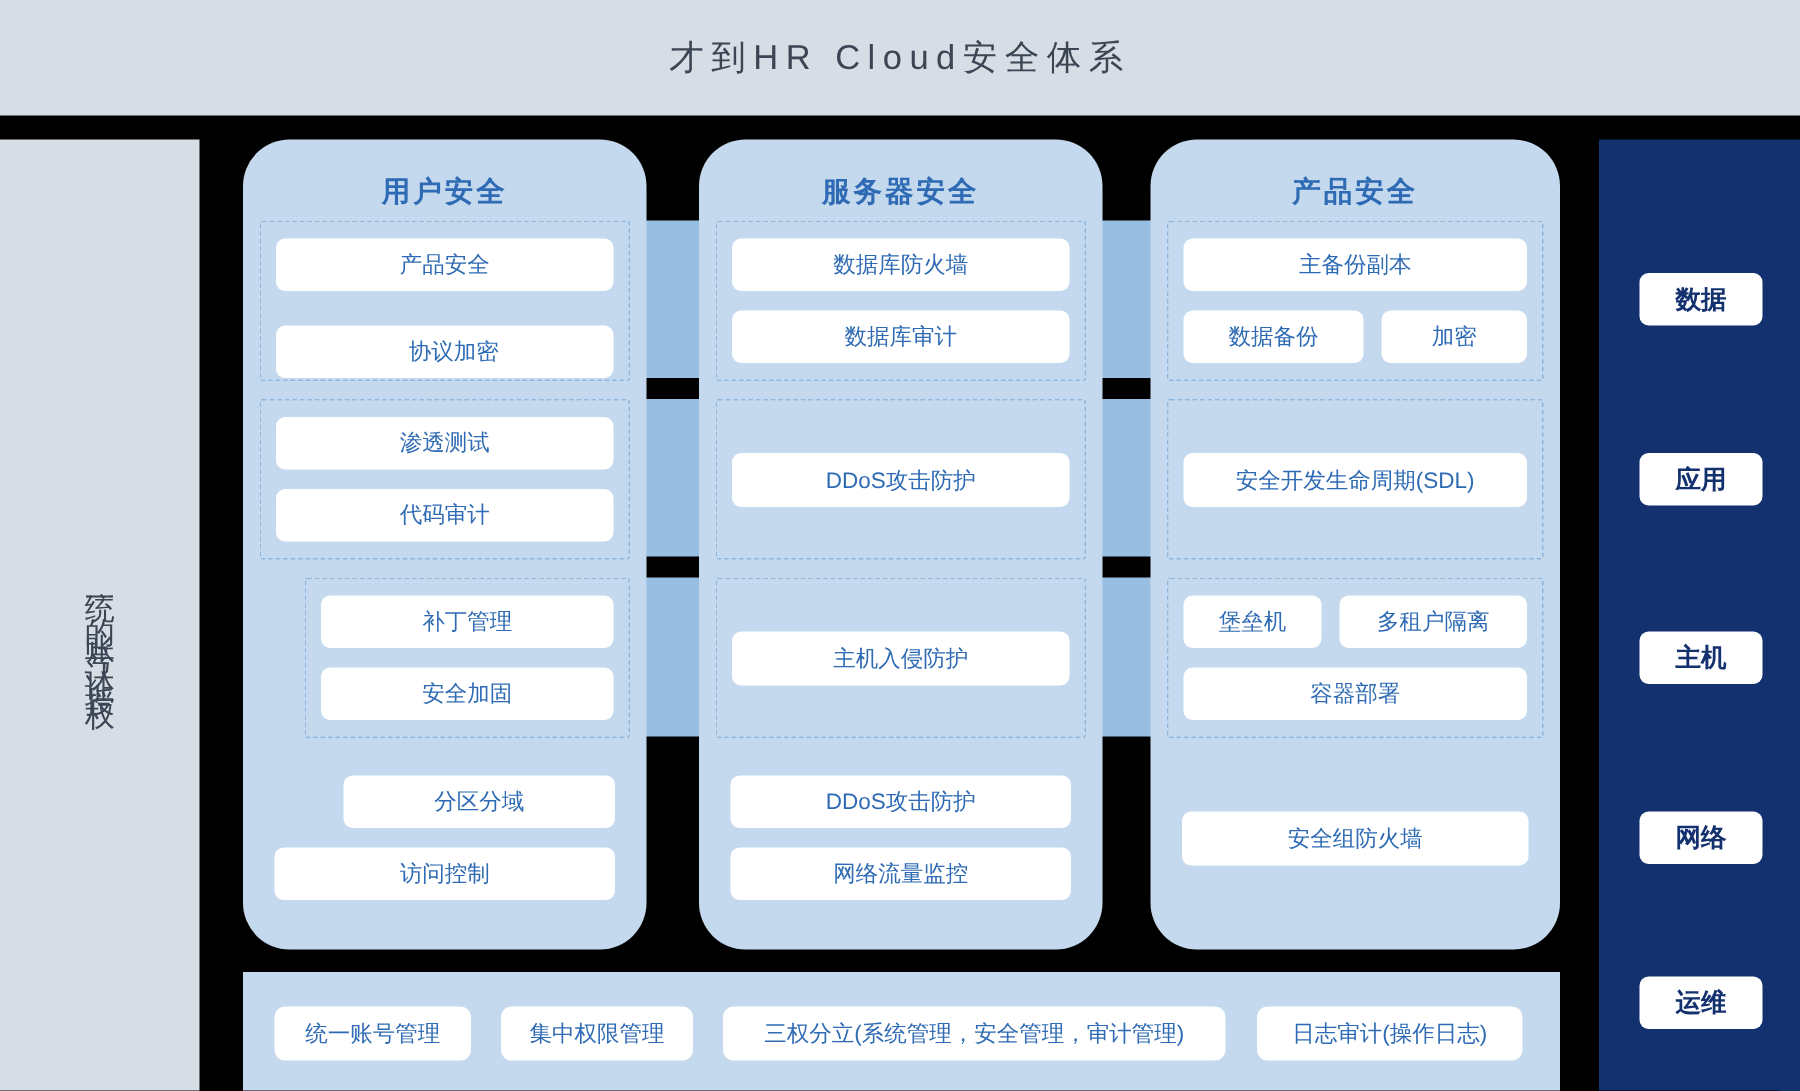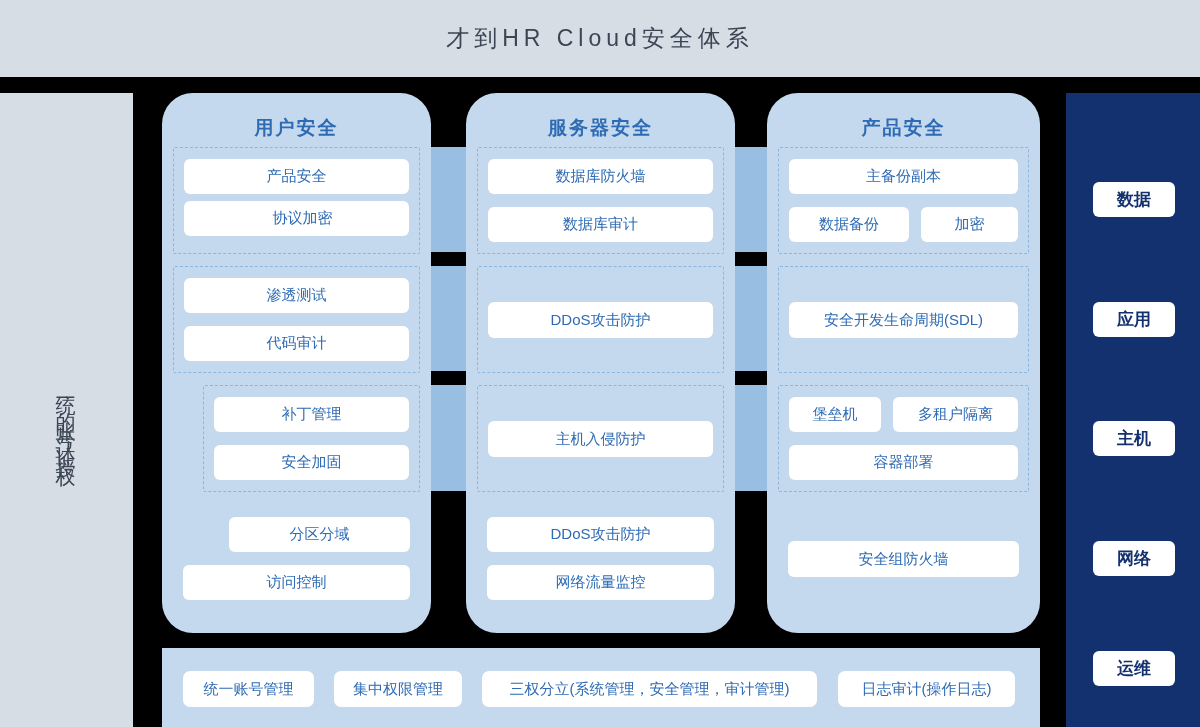--- a/index.html
+++ b/index.html
@@ -94,21 +94,21 @@
   <div class="bridge" style="left:429px;top:385px;width:39px;height:106px;"></div>
 
   <div class="bridge" style="left:733px;top:147px;width:36px;height:105px;"></div>
   <div class="bridge" style="left:733px;top:266px;width:36px;height:105px;"></div>
   <div class="bridge" style="left:733px;top:385px;width:36px;height:106px;"></div>
 
   <div class="col" style="left:162px;width:269px;">
     <div class="col-header">用户安全</div>
     <div class="group" style="top:54px;">
       <div class="chip full" style="top:11px;">产品安全</div>
-      <div class="chip full" style="top:53px;padding-left:12px;">协议加密</div>
+      <div class="chip full" style="top:69px;padding-left:12px;">协议加密</div>
     </div>
     <div class="group" style="top:173px;padding-left:20px;">
       <div class="chip full" style="top:11px;">渗透测试</div>
       <div class="chip full" style="top:59px;">代码审计</div>
     </div>
     <div class="group" style="top:292px;margin-left:30px;">
       <div class="chip full" style="top:11px;">补丁管理</div>
       <div class="chip full" style="top:59px;">安全加固</div>
     </div>
     <div class="footer-sec">

